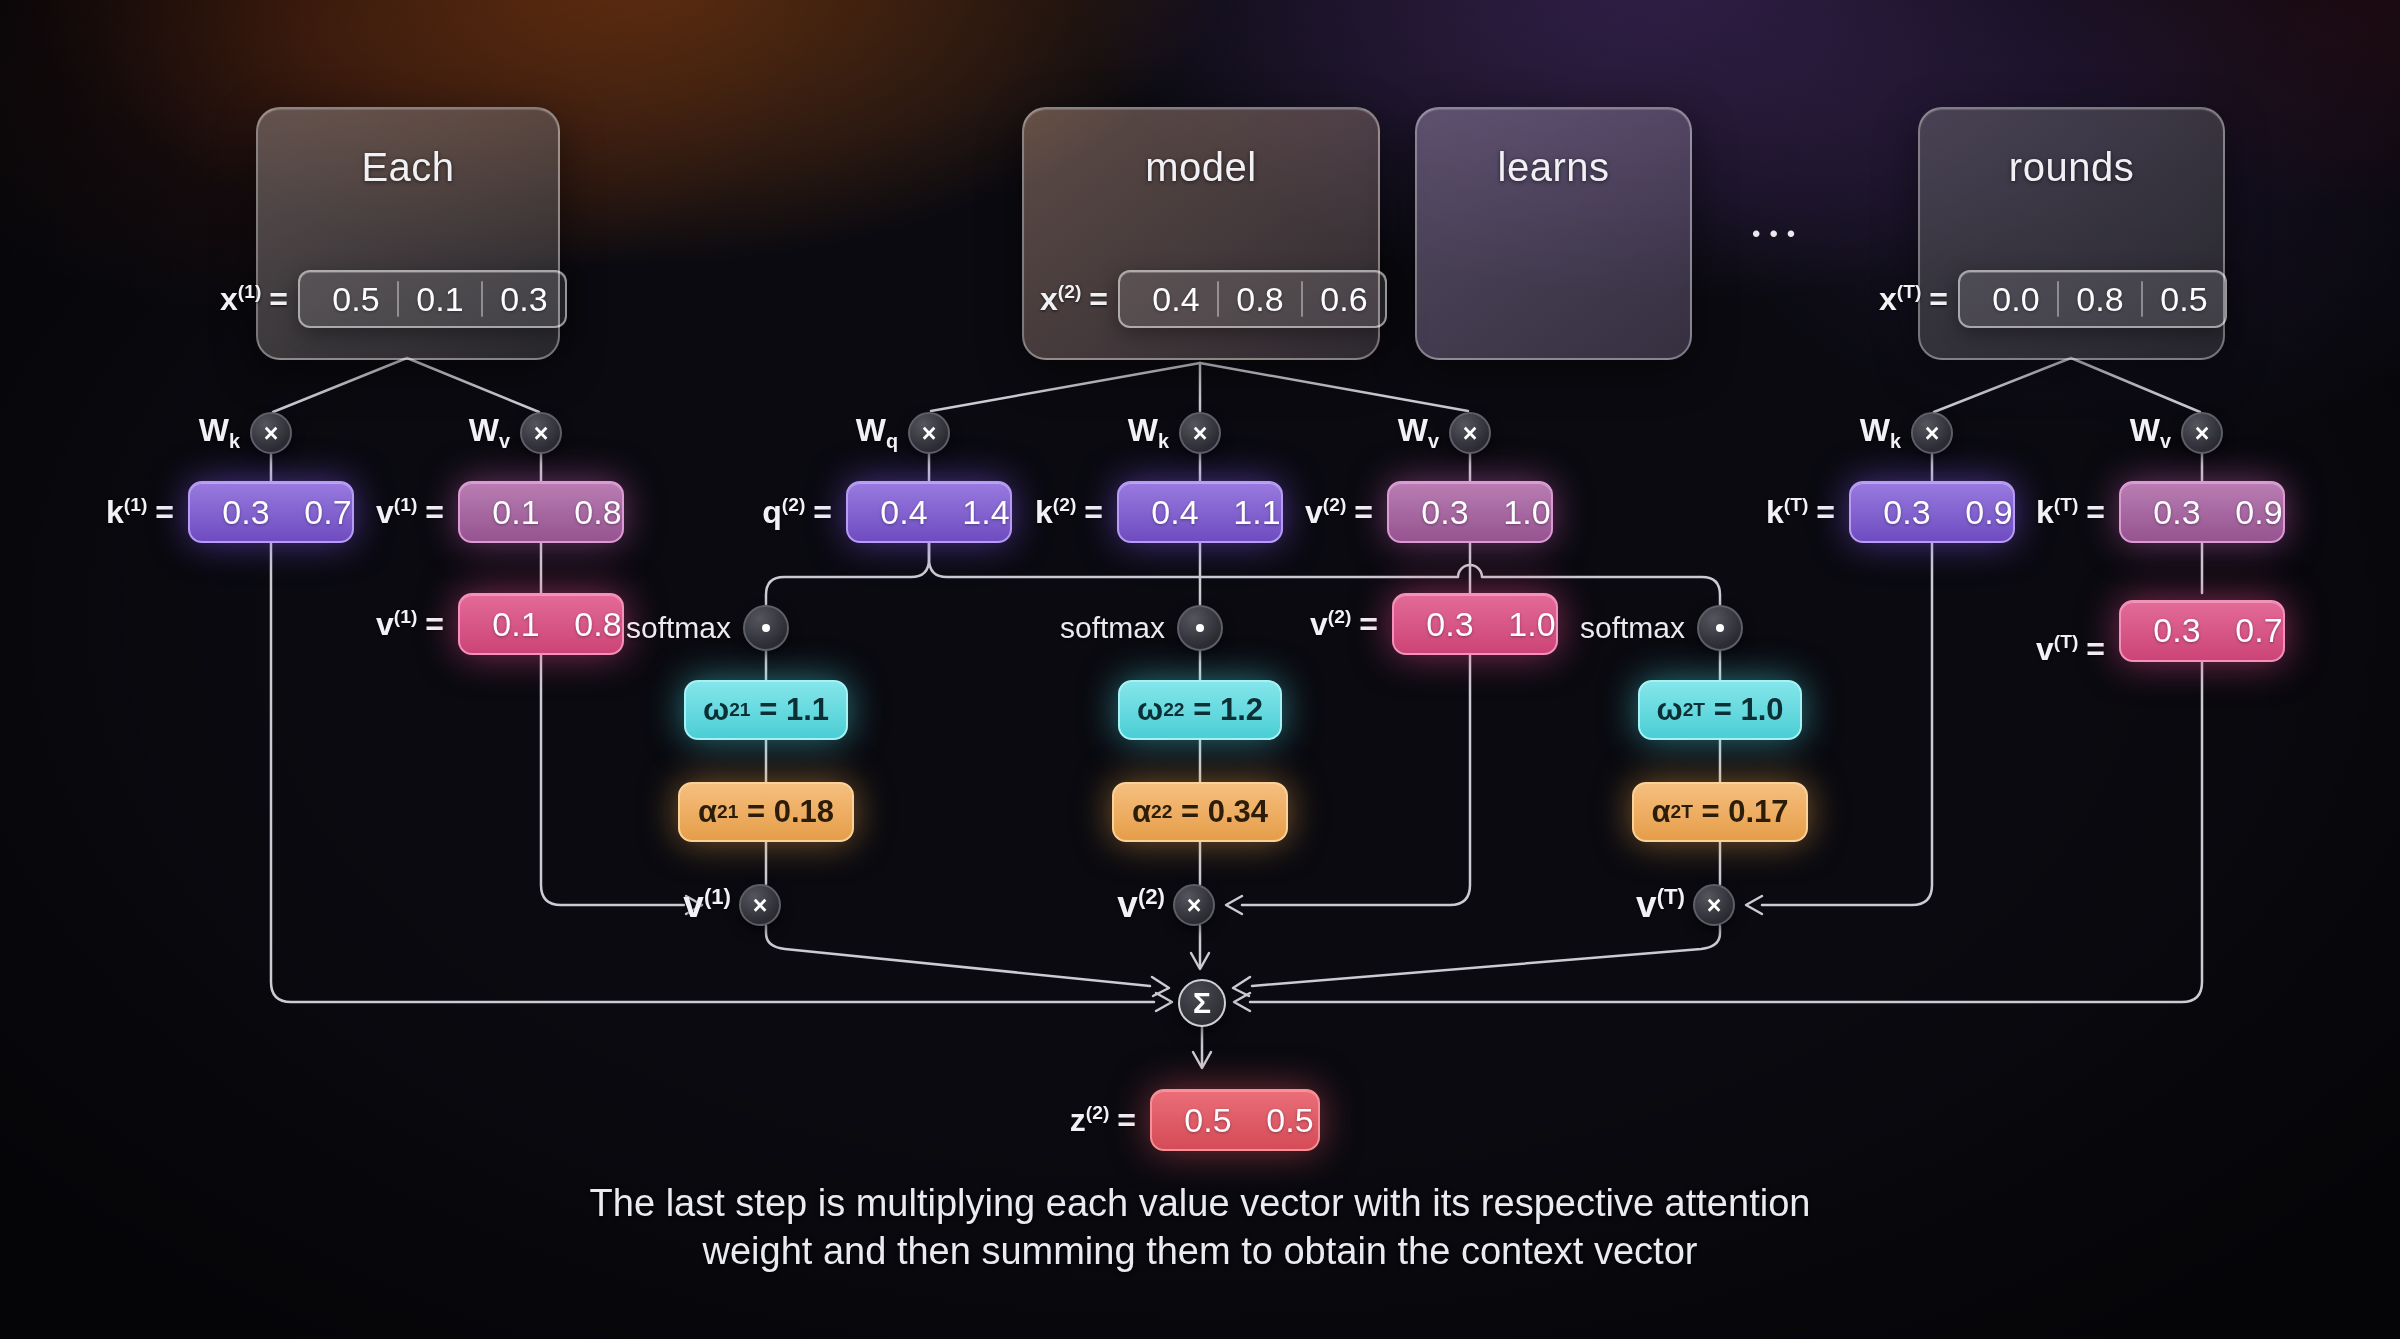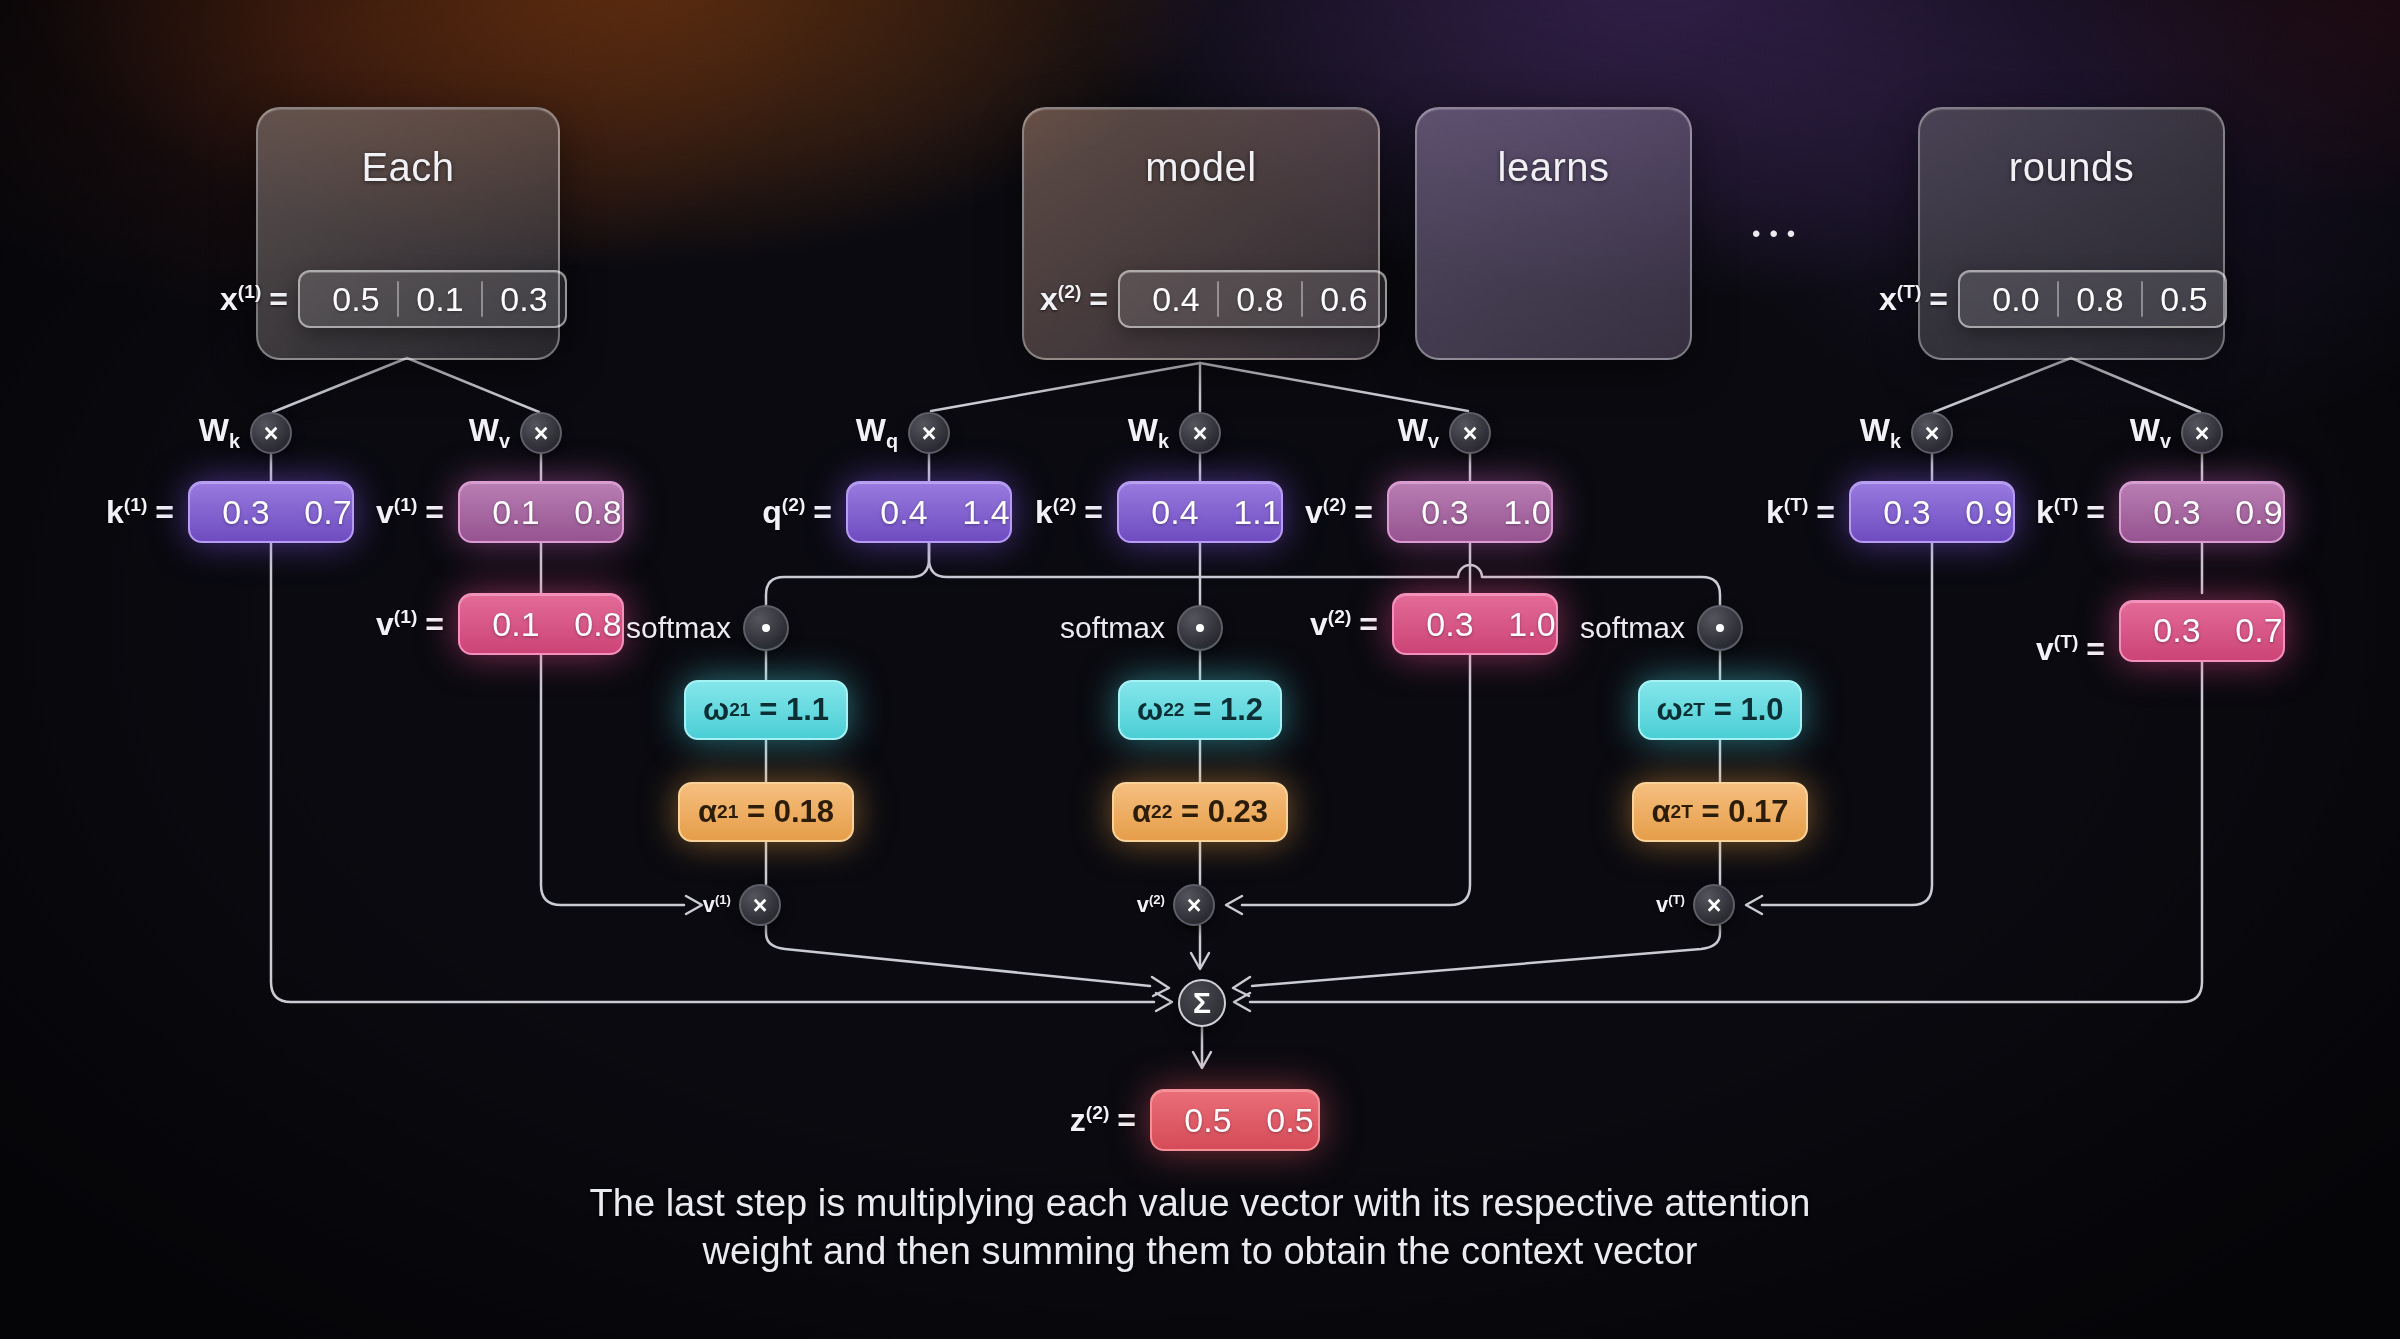--- a/index.html
+++ b/index.html
@@ -61,21 +61,21 @@
   .sfrow{display:flex;align-items:center;gap:12px;}
   .sfrow .sflab{min-width:168px;text-align:right;font-size:30px;color:#eceaf0;text-shadow:0 1px 3px rgba(0,0,0,.7);}
   .chip{height:60px;border-radius:14px;box-sizing:border-box;display:flex;align-items:center;justify-content:center;
     font-size:31px;font-weight:600;white-space:nowrap;}
   .chip sub{font-size:.62em;font-weight:600;}
   .cyanC{background:linear-gradient(180deg,rgba(255,255,255,0.30),rgba(0,0,0,0.06)),var(--cyan,#4fdbe2);
     color:#0c2f36;border:2px solid #a5f1f4;box-shadow:0 0 36px rgba(72,218,228,.52);}
   .orgC{background:linear-gradient(180deg,rgba(255,255,255,0.28),rgba(0,0,0,0.05)),var(--orange,#f2a64d);
     color:#2c1d0a;border:2px solid #f9d29a;box-shadow:0 0 36px rgba(244,168,70,.5);}
   .vm{display:flex;align-items:center;gap:8px;}
-  .vm .vlab{min-width:104px;font-size:22px;}
+  .vm .vlab{min-width:104px;font-size:37px;}
   .ell{font-size:24px;letter-spacing:9px;color:#e9e9ef;}
   .caption{width:2400px;text-align:center;font-size:38px;color:#eaebf0;text-shadow:0 1px 4px rgba(0,0,0,.7);}
 </style>
 </head>
 <body>
 
 <div class="stage">
 
   <svg class="wires" width="2400" height="1339" viewBox="0 0 2400 1339">
     <g fill="none" stroke="currentColor" stroke-width="2.5" stroke-linecap="round" stroke-linejoin="round" opacity="0.95">
@@ -338,21 +338,21 @@
     <span>ω</span><sub>22</sub>&nbsp;<span>=</span>&nbsp;<span>1.2</span>
   </div>
   <div class="abs chip cyanC" style="left:1638px;top:680px;width:164px;">
     <span>ω</span><sub>2T</sub>&nbsp;<span>=</span>&nbsp;<span>1.0</span>
   </div>
 
   <div class="abs chip orgC" style="left:678px;top:782px;width:176px;">
     <span>α</span><sub>21</sub>&nbsp;<span>=</span>&nbsp;<span>0.18</span>
   </div>
   <div class="abs chip orgC" style="left:1112px;top:782px;width:176px;">
-    <span>α</span><sub>22</sub>&nbsp;<span>=</span>&nbsp;<span>0.23</span>
+    <span>α</span><sub>22</sub>&nbsp;<span>=</span>&nbsp;<span>0.34</span>
   </div>
   <div class="abs chip orgC" style="left:1632px;top:782px;width:176px;">
     <span>α</span><sub>2T</sub>&nbsp;<span>=</span>&nbsp;<span>0.17</span>
   </div>
 
   <div class="abs vm" style="left:627px;top:884px;">
     <span class="vlab"><span>v</span><sup>(1)</sup></span>
     <div class="op">
         <span>×</span>
       </div>

